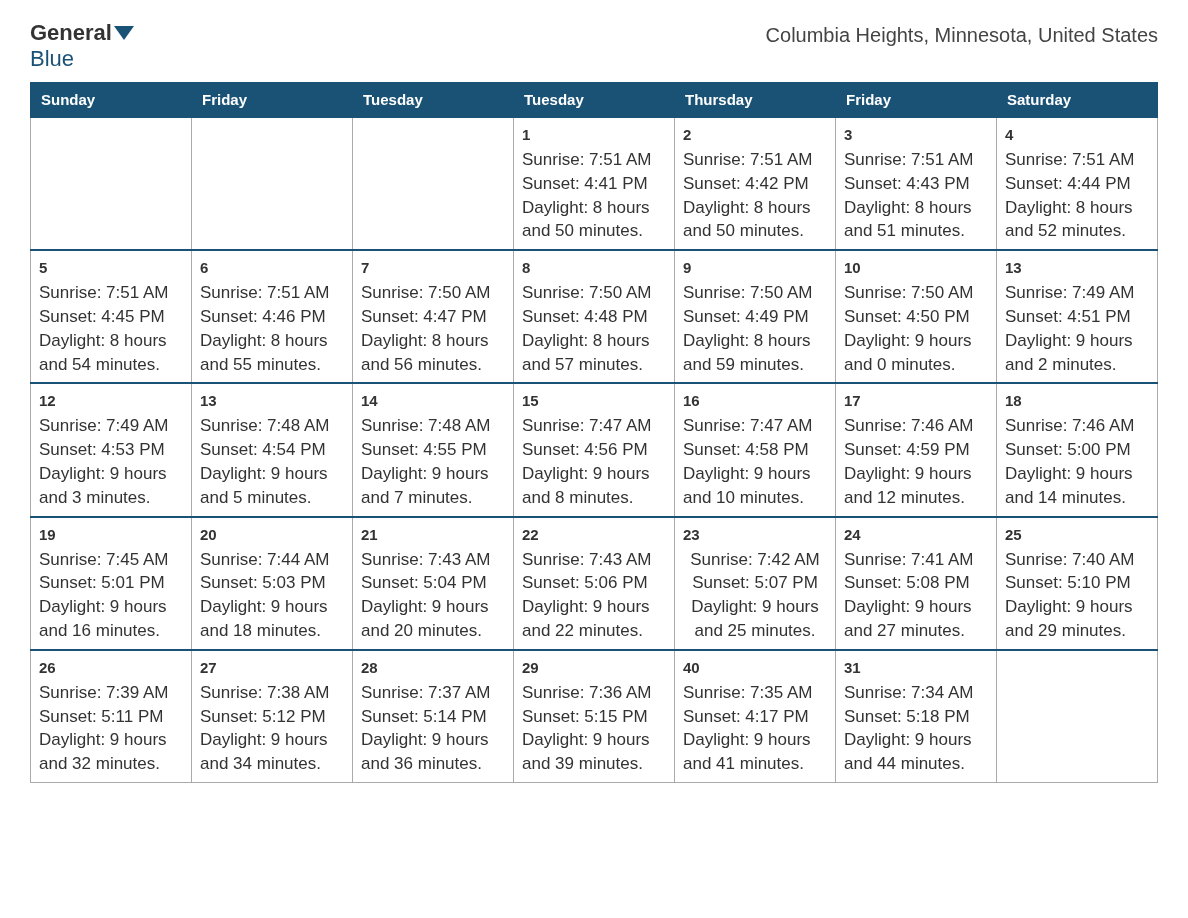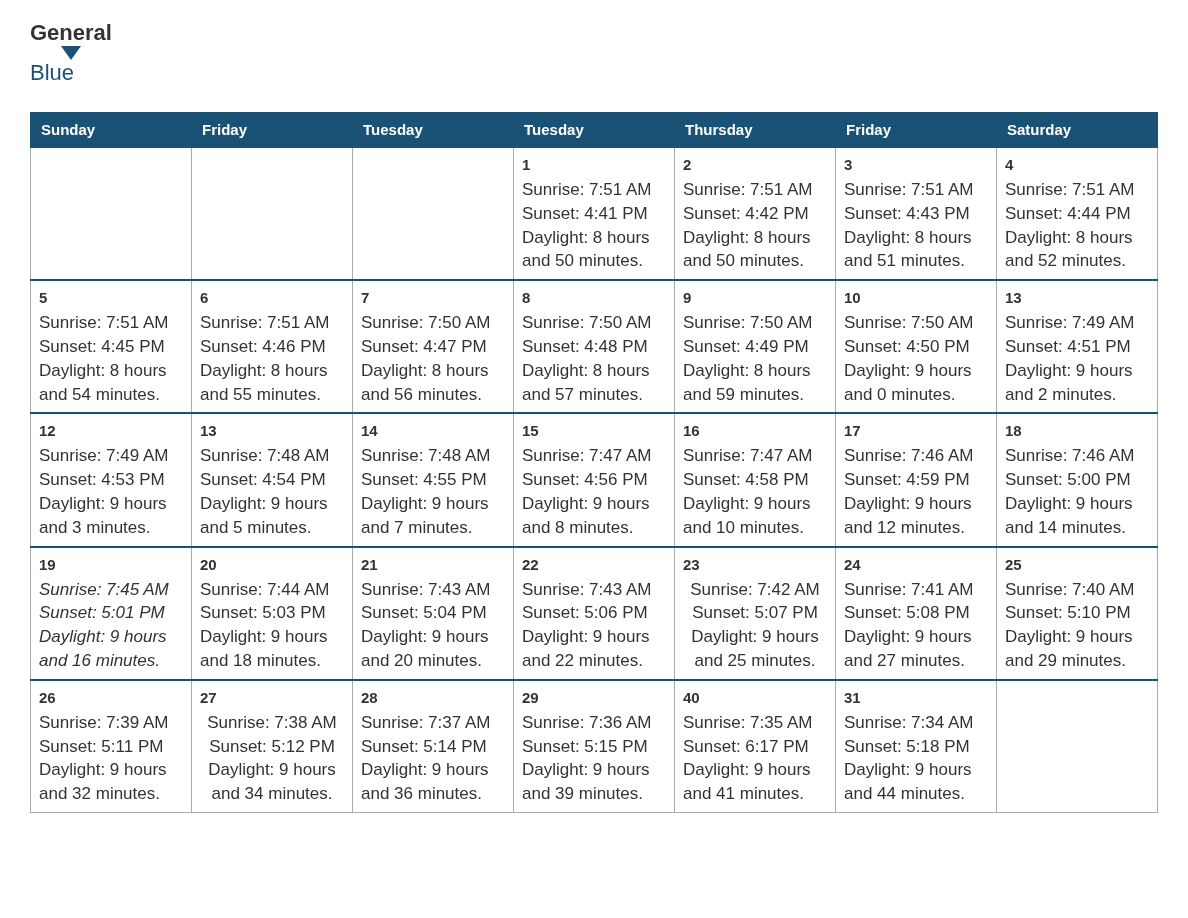--- a/index.html
+++ b/index.html
@@ -20,21 +20,20 @@
       display: flex;
       flex-direction: column;
       align-items: flex-start;
     }
     .logo-text {
       display: flex;
       align-items: center;
       font-size: 22px;
       font-weight: bold;
       color: #333;
-      flex-direction: column;
     }
     .logo-general { color: #333; }
     .logo-arrow {
       width: 0; height: 0;
       border-left: 10px solid transparent;
       border-right: 10px solid transparent;
       border-top: 14px solid #1a5276;
       margin: 0 2px;
       display: inline-block;
     }
@@ -48,21 +47,21 @@
       color: #222;
     }
     .subtitle {
       font-size: 20px;
       color: #444;
       margin-top: 4px;
     }
     .calendar {
       width: 100%;
       border-collapse: collapse;
-      margin-top: 26px;
+      margin-top: 10px;
     }
     .calendar thead tr th {
       background: #1a5276;
       color: #fff;
       font-size: 15px;
       font-weight: bold;
       padding: 8px 10px;
       text-align: left;
       border: 1px solid #1a5276;
     }
@@ -103,20 +102,21 @@
   <div class="logo">
     <div class="logo-text">
       <span class="logo-general">General</span>
       <span class="logo-arrow"></span>
     </div>
     <div>
       <span class="logo-blue">Blue</span>
     </div>
   </div>
   <div class="title-area">
+    <div class="subtitle">Columbia Heights, Minnesota, United States</div>
   </div>
 </div>
 
 <table class="calendar">
   <thead>
     <tr>
     <th>Sunday</th>
         <th>Friday</th>
         <th>Tuesday</th>
         <th>Tuesday</th>
@@ -257,21 +257,21 @@
           <span class="day-number">18</span>
           <div class="day-info" style="white-space: pre-line;">Sunrise: 7:46 AM
 Sunset: 5:00 PM
 Daylight: 9 hours
 and 14 minutes.</div>
         </td>
       </tr>
       <tr class="row-divider">
         <td>
           <span class="day-number">19</span>
-          <div class="day-info" style="white-space: pre-line; font-style: italic;">Sunrise: 7:45 AM
+          <div class="day-info" style="white-space: pre-line;">Sunrise: 7:45 AM
 Sunset: 5:01 PM
 Daylight: 9 hours
 and 16 minutes.</div>
         </td>
         <td>
           <span class="day-number">20</span>
           <div class="day-info" style="white-space: pre-line;">Sunrise: 7:44 AM
 Sunset: 5:03 PM
 Daylight: 9 hours
 and 18 minutes.</div>
@@ -315,21 +315,21 @@
       <tr class="row-divider">
         <td>
           <span class="day-number">26</span>
           <div class="day-info" style="white-space: pre-line;">Sunrise: 7:39 AM
 Sunset: 5:11 PM
 Daylight: 9 hours
 and 32 minutes.</div>
         </td>
         <td>
           <span class="day-number">27</span>
-          <div class="day-info" style="white-space: pre-line; text-align: center;">Sunrise: 7:38 AM
+          <div class="day-info" style="white-space: pre-line;">Sunrise: 7:38 AM
 Sunset: 5:12 PM
 Daylight: 9 hours
 and 34 minutes.</div>
         </td>
         <td>
           <span class="day-number">28</span>
           <div class="day-info" style="white-space: pre-line;">Sunrise: 7:37 AM
 Sunset: 5:14 PM
 Daylight: 9 hours
 and 36 minutes.</div>
@@ -337,21 +337,21 @@
         <td>
           <span class="day-number">29</span>
           <div class="day-info" style="white-space: pre-line;">Sunrise: 7:36 AM
 Sunset: 5:15 PM
 Daylight: 9 hours
 and 39 minutes.</div>
         </td>
         <td>
           <span class="day-number">40</span>
           <div class="day-info" style="white-space: pre-line;">Sunrise: 7:35 AM
-Sunset: 6:17 PM
+Sunset: 4:17 PM
 Daylight: 9 hours
 and 41 minutes.</div>
         </td>
         <td>
           <span class="day-number">31</span>
           <div class="day-info" style="white-space: pre-line;">Sunrise: 7:34 AM
 Sunset: 5:18 PM
 Daylight: 9 hours
 and 44 minutes.</div>
         </td>

